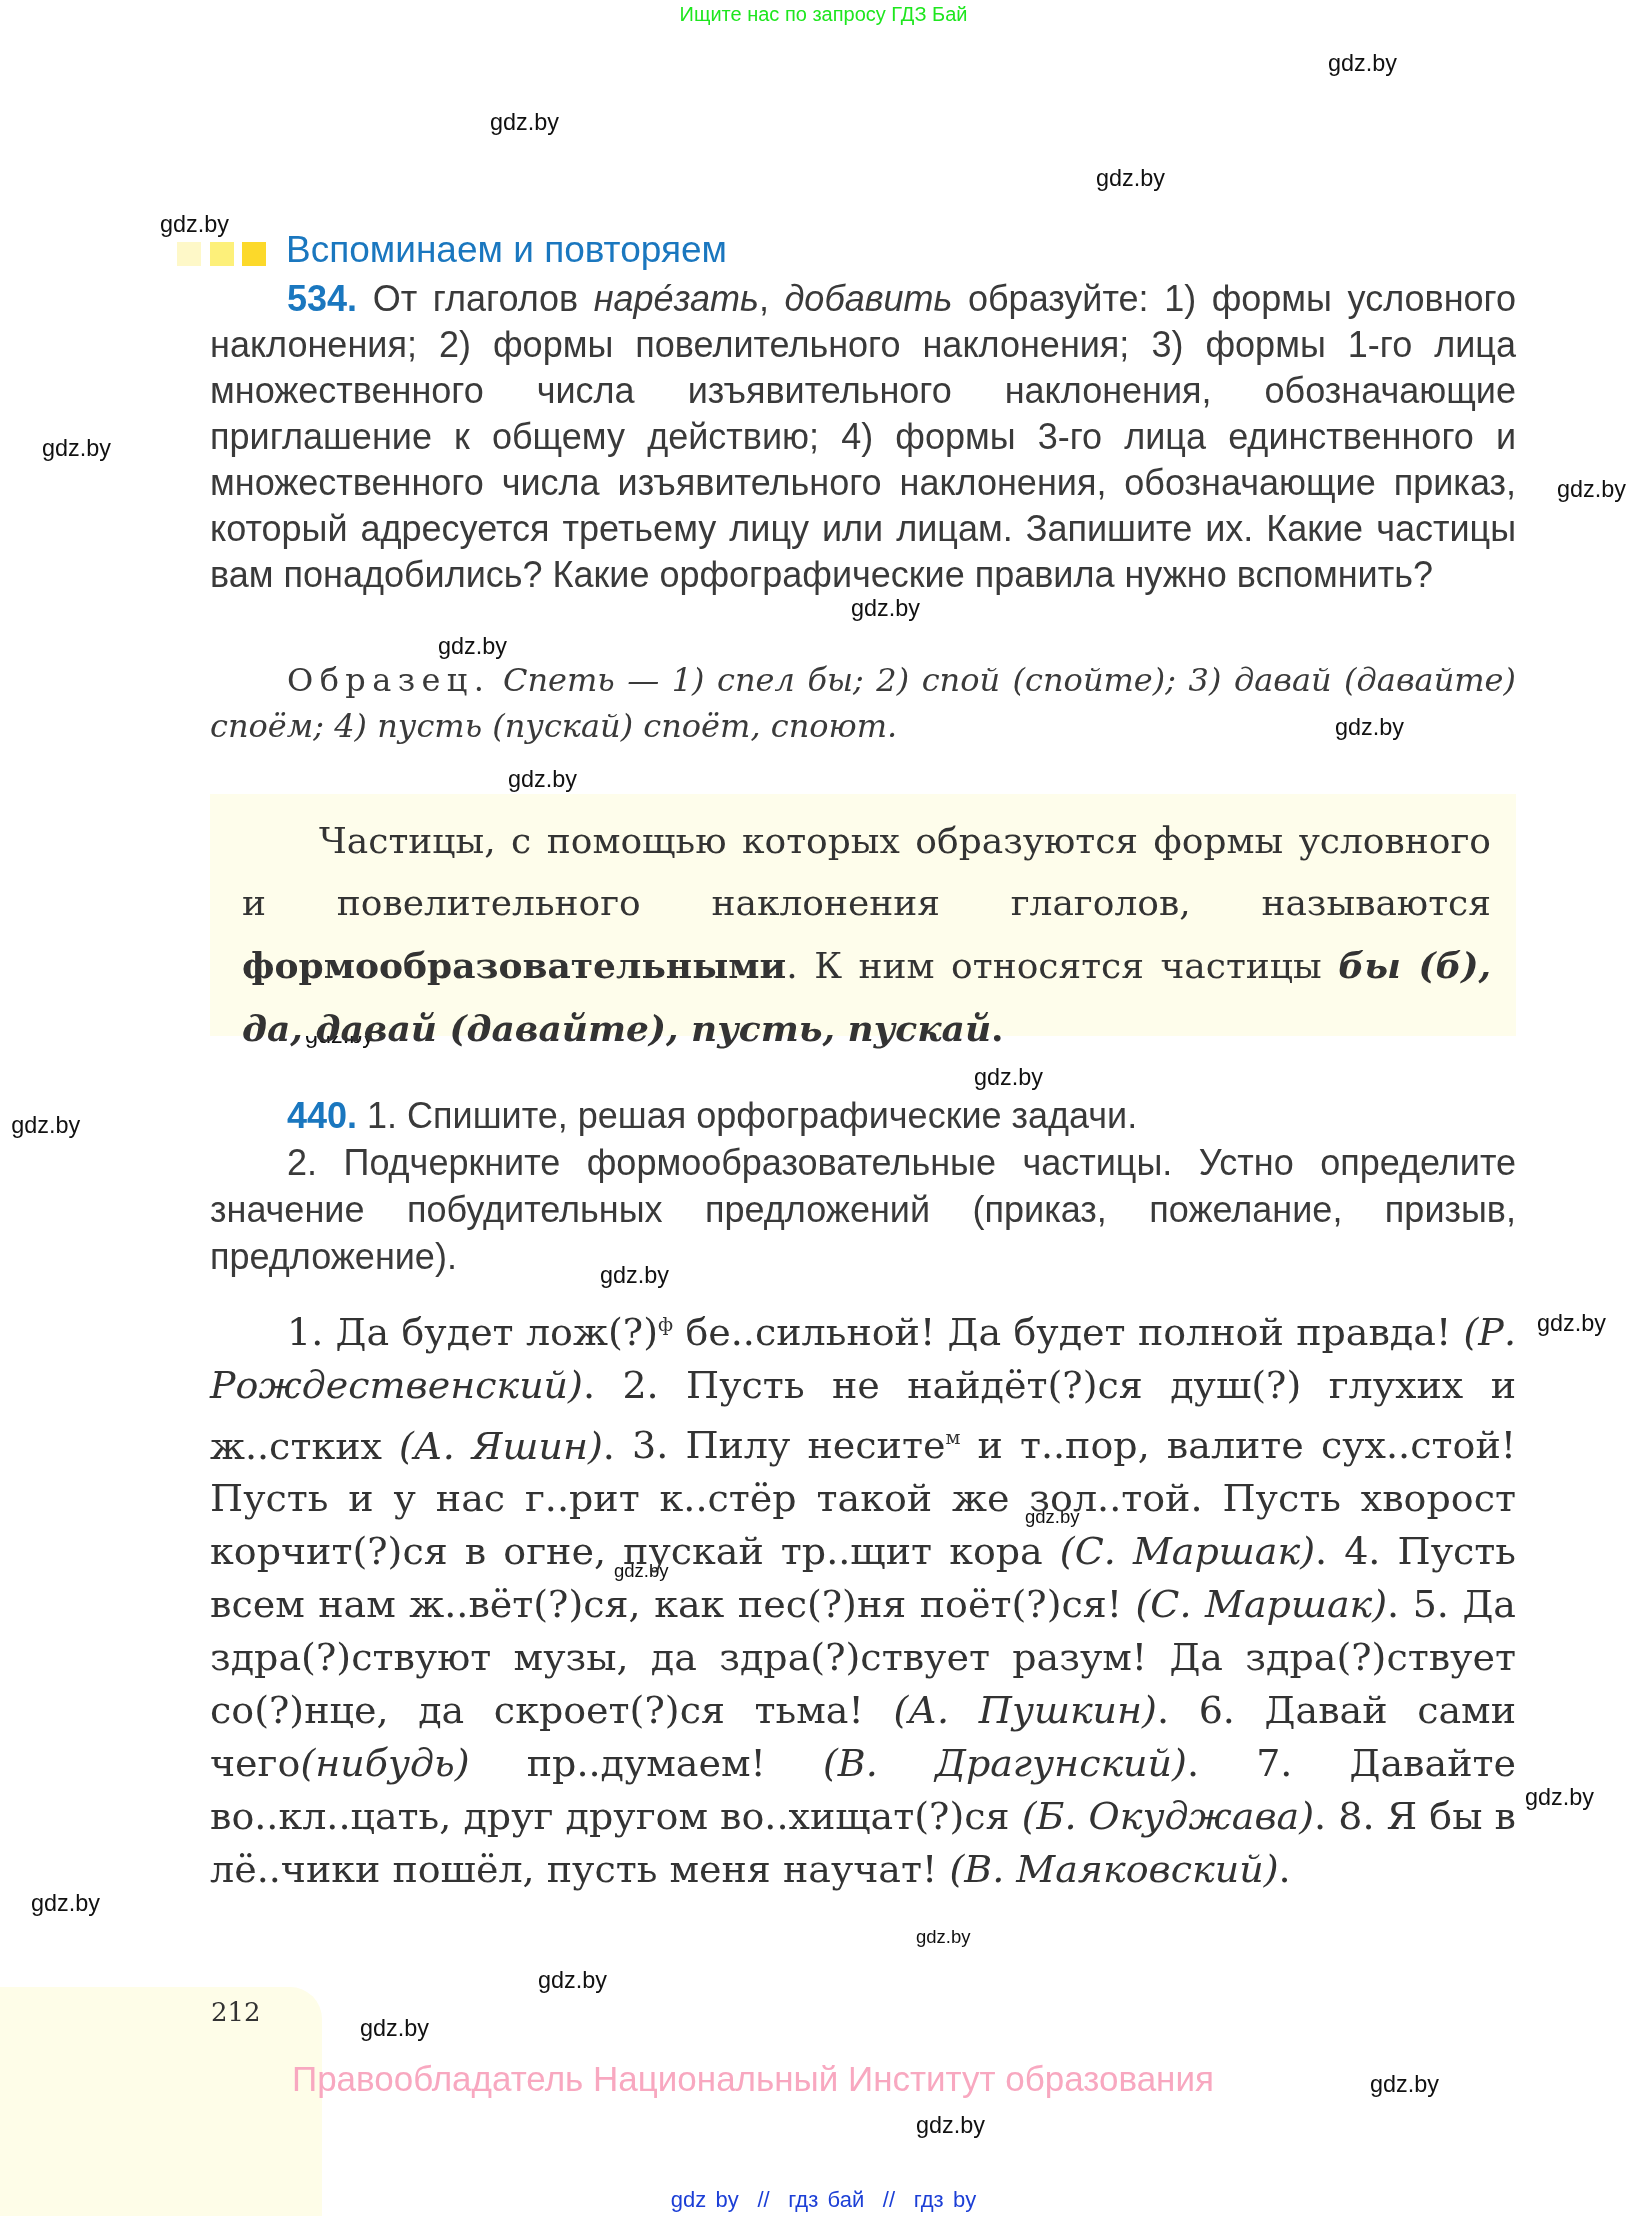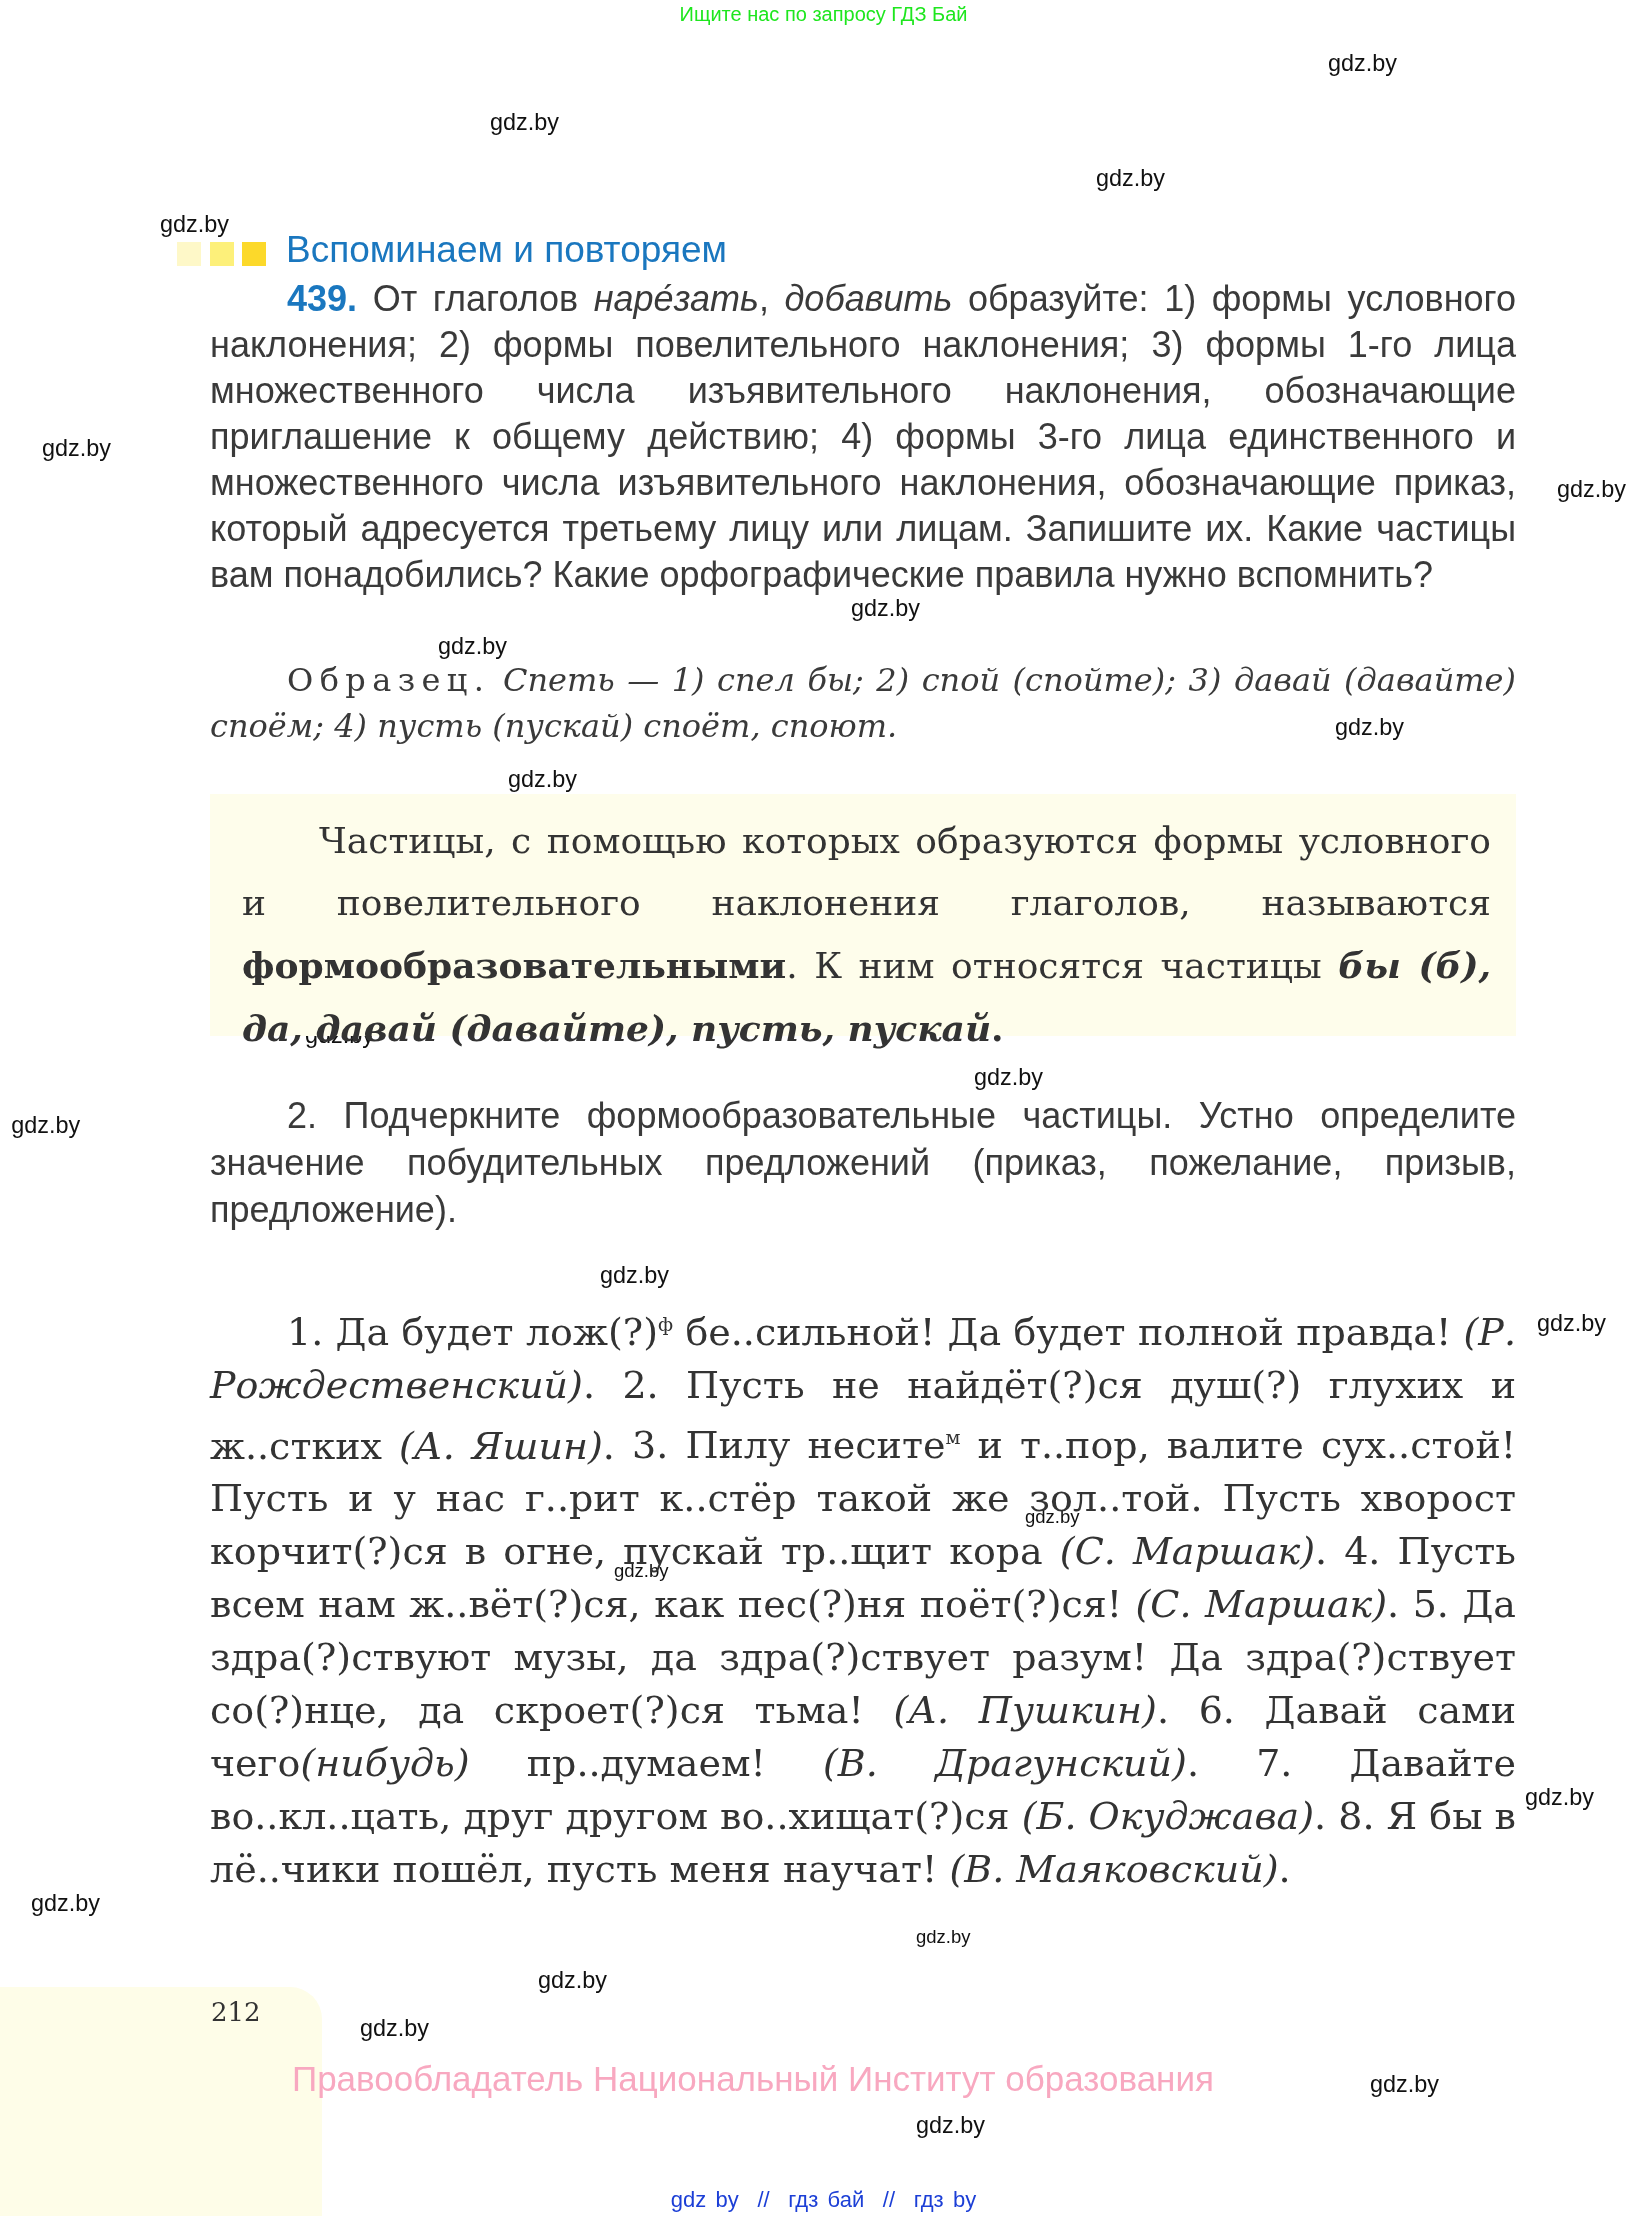--- a/index.html
+++ b/index.html
@@ -61,36 +61,40 @@
     <div class="abs wm" style="left: 916px; top: 2112px;">gdz.by</div>
   </div>
 
 <div class="sq" style="left:177px;background:#fef8c8;"></div>
 <div class="sq" style="left:210px;background:#fdf07a;"></div>
 <div class="sq" style="left:242px;background:#fcd92a;"></div>
 <div class="abs heading sans">Вспоминаем и повторяем</div>
 
 <div class="abs ex sans" style="top:276px;">
   <p class="ind">
-    <span class="num">439.</span>
+    <span class="num">534.</span>
     <span>От глаголов </span><i>наре́зать</i><span>, </span><i>добавить</i><span> образуйте: 1) формы условного наклонения; 2) формы повелительного наклонения; 3) формы 1-го лица множественного числа изъявительного наклонения, обозначающие приглашение к общему действию; 4) формы 3-го лица единственного и множественного числа изъявительного наклонения, обозначающие приказ, который адресуется третьему лицу или лицам. Запишите их. Какие частицы вам понадобились? Какие орфографические правила нужно вспомнить?</span>
   </p>
 </div>
 
 <div class="abs sample serif">
   <span class="spaced">Образец.</span>
   <i>Спеть — 1) спел бы; 2) спой (спойте); 3) давай (давайте) споём; 4) пусть (пускай) споёт, споют.</i>
 </div>
 
 <div class="abs rulebox"></div>
 <div class="abs rule serif">
   <span>Частицы, с помощью которых образуются формы условного и повелительного наклонения глаголов, называются </span><b>формообразовательными</b><span>. К ним относятся частицы </span><b><i>бы (б), да, давай (давайте), пусть, пускай</i></b><b>.</b>
 </div>
 
 <div class="abs text440 sans">
+  <div style="text-indent:77px;">
+    <span class="num" style="color:#1a77bf;font-weight:bold;">440.</span>
+    <span>1. Спишите, решая орфографические задачи.</span>
+  </div>
   <div style="text-indent:77px;text-align:justify;">2. Подчеркните формообразовательные частицы. Устно определите значение побудительных предложений (приказ, пожелание, призыв, предложение).</div>
 </div>
 
 <div class="abs sentences serif" id="sentences"><span>1. Да будет лож(?)<sup>ф</sup> бе..сильной! Да будет полной правда! <i>(Р. Рождественский)</i>. </span><span>2. Пусть не найдёт(?)ся душ(?) глухих и ж..стких <i>(А. Яшин)</i>. </span><span>3. Пилу несите<sup>м</sup> и т..пор, валите сух..стой! Пусть и у нас г..рит к..стёр такой же зол..той. Пусть хворост корчит(?)ся в огне, пускай тр..щит кора <i>(С. Маршак)</i>. </span><span>4. Пусть всем нам ж..вёт(?)ся, как пес(?)ня поёт(?)ся! <i>(С. Маршак)</i>. </span><span>5. Да здра(?)ствуют музы, да здра(?)ствует разум! Да здра(?)ствует со(?)нце, да скроет(?)ся тьма! <i>(А. Пушкин)</i>. </span><span>6. Давай сами чего<i>(нибудь)</i> пр..думаем! <i>(В. Драгунский)</i>. </span><span>7. Давайте во..кл..цать, друг другом во..хищат(?)ся <i>(Б. Окуджава)</i>. </span><span>8. Я бы в лё..чики пошёл, пусть меня научат! <i>(В. Маяковский)</i>.</span></div>
 
 <div class="abs pagebox"></div>
 <div class="abs pagenum serif">212</div>
 <div class="abs copyright sans">Правообладатель Национальный Институт образования</div>
 
 <div class="abs footer sans">

